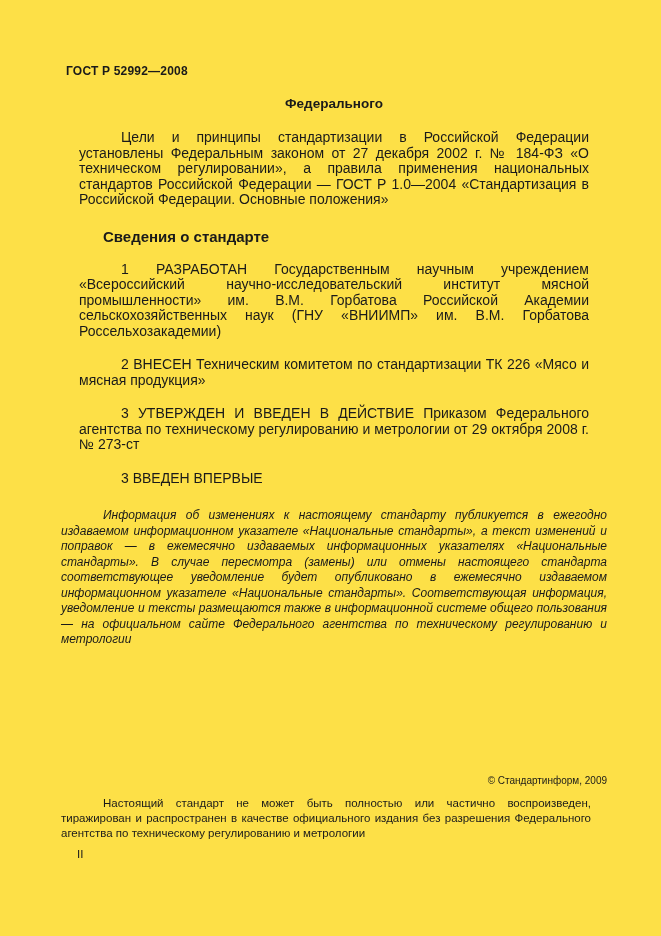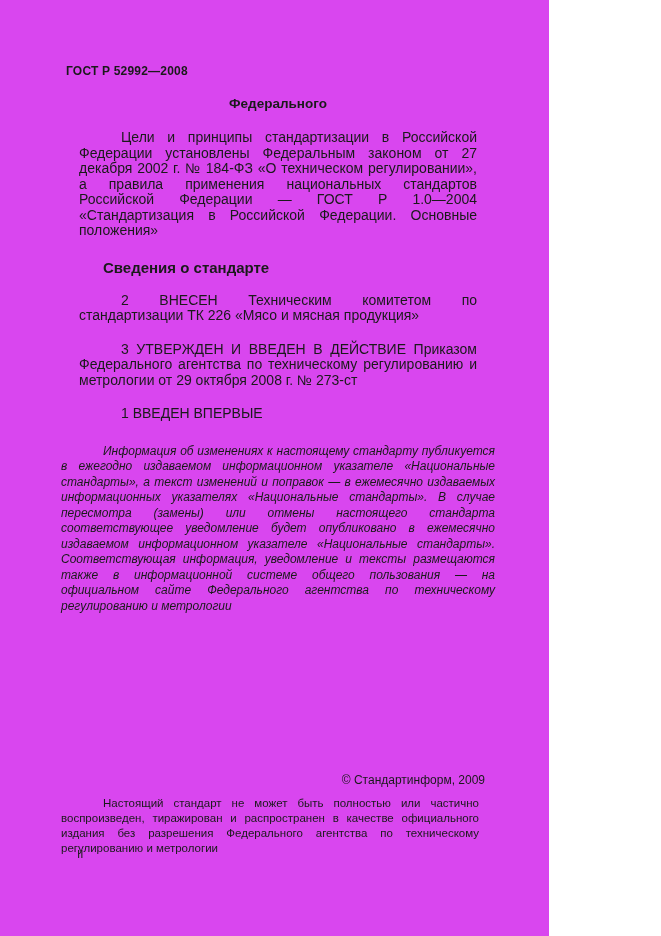--- a/index.html
+++ b/index.html
@@ -2,23 +2,23 @@
 <html lang="ru"><head>
 <meta charset="utf-8">
 <style>
   html, body {
     margin: 0;
     padding: 0;
     background: #ffffff;
   }
   .page {
     position: relative;
-    width: 549px;
+    width: 661px;
     height: 936px;
-    background: #d946ef;
+    background: #fde047;
     font-family: "Liberation Sans", "DejaVu Sans", sans-serif;
     color: #1a1a1a;
     overflow: hidden;
     box-sizing: border-box;
     padding: 64px 54px 0 61px;
   }
   .doc-code {
     font-size: 12px;
     line-height: 14px;
     font-weight: bold;
@@ -56,22 +56,22 @@
     margin-top: 22px;
     font-style: italic;
     font-size: 12px;
     line-height: 15.5px;
     text-align: justify;
     text-indent: 42px;
   }
   .copyright {
     position: absolute;
     top: 773px;
-    right: 64px;
-    font-size: 12px;
+    right: 54px;
+    font-size: 10px;
     line-height: 15px;
   }
   .legal {
     position: absolute;
     top: 796px;
     left: 61px;
     right: 70px;
     font-size: 11.5px;
     line-height: 15px;
     text-align: justify;
@@ -92,26 +92,27 @@
 <div class="page">
 
   <div class="doc-code">ГОСТ Р 52992—2008</div>
 
   <div class="page-title">Федерального</div>
 
   <p class="body-par intro">Цели и принципы стандартизации в Российской Федерации установлены Федеральным законом от 27 декабря 2002 г. № 184-ФЗ «О техническом регулировании», а правила применения национальных стандартов Российской Федерации — ГОСТ Р 1.0—2004 «Стандартизация в Российской Федерации. Основные положения»</p>
 
   <div class="info-heading">Сведения о стандарте</div>
 
+  <p class="body-par item-1">1 РАЗРАБОТАН Государственным научным учреждением «Всероссийский научно-исследовательский институт мясной промышленности» им. В.М. Горбатова Российской Академии сельскохозяйственных наук (ГНУ «ВНИИМП» им. В.М. Горбатова Россельхозакадемии)</p>
 
   <p class="body-par item-2">2 ВНЕСЕН Техническим комитетом по стандартизации ТК 226 «Мясо и мясная продукция»</p>
 
   <p class="body-par item-3">3 УТВЕРЖДЕН И ВВЕДЕН В ДЕЙСТВИЕ Приказом Федерального агентства по техническому регулированию и метрологии от 29 октября 2008 г. № 273-ст</p>
 
-  <p class="body-par item-4">1 ВВЕДЕН ВПЕРВЫЕ</p>
+  <p class="body-par item-4">3 ВВЕДЕН ВПЕРВЫЕ</p>
 
   <p class="notice">Информация об изменениях к настоящему стандарту публикуется в ежегодно издаваемом информационном указателе «Национальные стандарты», а текст изменений и поправок — в ежемесячно издаваемых информационных указателях «Национальные стандарты». В случае пересмотра (замены) или отмены настоящего стандарта соответствующее уведомление будет опубликовано в ежемесячно издаваемом информационном указателе «Национальные стандарты». Соответствующая информация, уведомление и тексты размещаются также в информационной системе общего пользования — на официальном сайте Федерального агентства по техническому регулированию и метрологии</p>
 
   <div class="copyright">©  Стандартинформ, 2009</div>
 
   <p class="legal">Настоящий стандарт не может быть полностью или частично воспроизведен, тиражирован и распространен в качестве официального издания без разрешения Федерального агентства по техническому регулированию и метрологии</p>
 
   <div class="page-number">II</div>
 
 </div>

